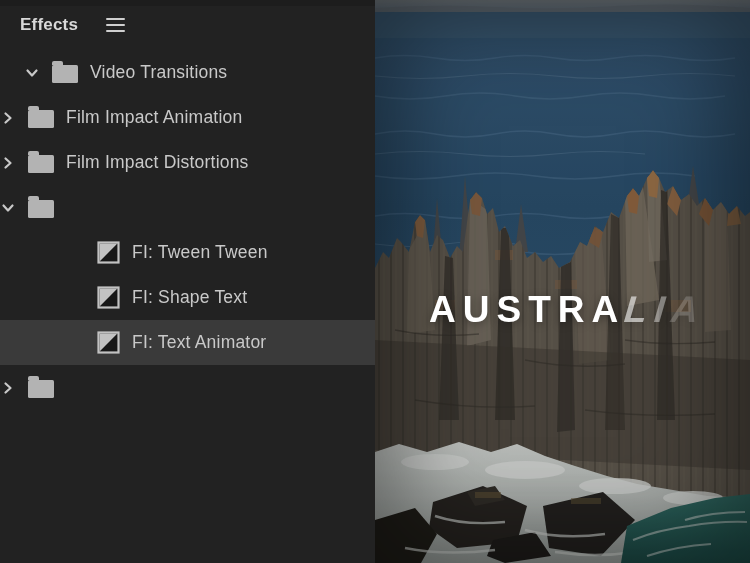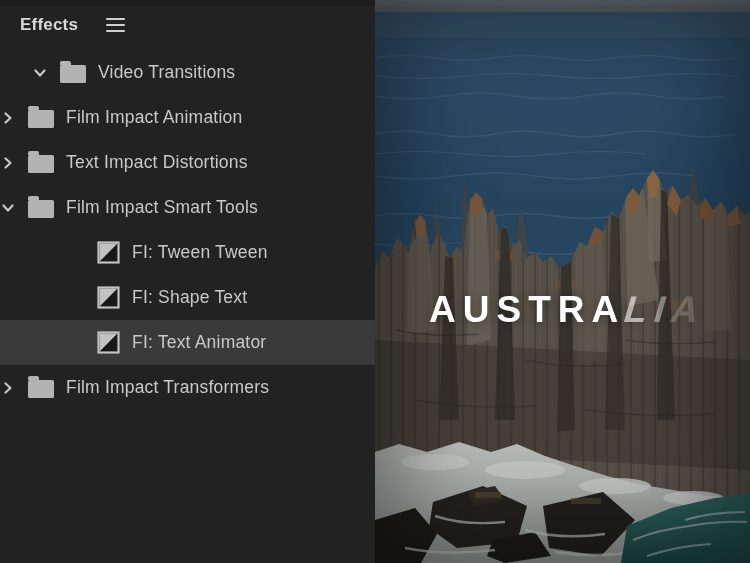--- a/index.html
+++ b/index.html
@@ -9,21 +9,21 @@
   
   .effects-panel{position:absolute;left:0;top:0;width:375px;height:429px;
     background:linear-gradient(#1d1d1d 0 6px,#222 6px);z-index:2;}
   .panel-header{height:50px;display:flex;align-items:center;padding-left:20px;}
   .panel-title{font-size:17px;font-weight:700;color:#d9d9d9;letter-spacing:.2px;}
   .hamburger{margin-left:28px;width:19px;display:flex;flex-direction:column;gap:4px;cursor:pointer;}
   .hamburger i{display:block;height:2px;background:#cfcfcf;border-radius:1px;}
 
   .tree{position:absolute;top:50px;left:0;right:0;}
   .row{height:45px;display:flex;align-items:center;gap:12px;cursor:default;}
-  .row.lvl1{padding-left:32px;text-align:right;}
+  .row.lvl1{padding-left:24px;text-align:right;}
   .row.lvl2{}
   .row.lvl3{padding-left:97px;}
   .row.selected{background:#3a3a3a;}
   .lbl{font-size:17.5px;color:#c9c9c9;letter-spacing:.2px;white-space:nowrap;}
 
   .chev{width:16px;height:16px;display:flex;align-items:center;justify-content:center;}
   .chev svg{display:block;}
 
   .folder{width:26px;height:18px;background:#b3b3b3;border-radius:1.5px;position:relative;margin-top:2px;}
   .folder::before{content:"";position:absolute;top:-4px;left:0;width:11px;height:4px;
@@ -83,31 +83,30 @@
         <span class="lbl">Film Impact Animation</span>
       </div>
 
       <div class="row lvl2">
         <span class="chev">
           <svg width="14" height="14" viewBox="0 0 14 14">
               <polyline points="4.5,2.5 9.5,7 4.5,11.5" fill="none" stroke="#c8c8c8" stroke-width="2.2" stroke-linecap="round" stroke-linejoin="round"></polyline>
             </svg>
         </span>
         <span class="folder"></span>
-        <span class="lbl">Text Impact Distortions</span>
+        <span class="lbl">Film Impact Distortions</span>
       </div>
 
       <div class="row lvl2">
         <span class="chev">
           <svg width="14" height="14" viewBox="0 0 14 14">
               <polyline points="2.5,4.5 7,9.5 11.5,4.5" fill="none" stroke="#c8c8c8" stroke-width="2.2" stroke-linecap="round" stroke-linejoin="round"></polyline>
             </svg>
         </span>
         <span class="folder"></span>
-        <span class="lbl">Film Impact Smart Tools</span>
       </div>
 
 
       <div class="row lvl3">
         <svg class="ticon" viewBox="0 0 23 23">
           <rect x="1.5" y="1.5" width="20" height="20" fill="#181818" stroke="#c2c2c2" stroke-width="2.2"></rect>
           <polygon points="2.6,2.6 20.4,2.6 2.6,20.4" fill="#c2c2c2"></polygon>
         </svg>
         <span class="lbl">FI: Tween Tween</span>
       </div>
@@ -128,21 +127,20 @@
         <span class="lbl">FI: Text Animator</span>
       </div>
 
       <div class="row lvl2">
         <span class="chev">
           <svg width="14" height="14" viewBox="0 0 14 14">
               <polyline points="4.5,2.5 9.5,7 4.5,11.5" fill="none" stroke="#c8c8c8" stroke-width="2.2" stroke-linecap="round" stroke-linejoin="round"></polyline>
             </svg>
         </span>
         <span class="folder"></span>
-        <span class="lbl">Film Impact Transformers</span>
       </div>
 
     </div>
   </div>
 
   <div class="preview">
     <svg width="375" height="563" viewBox="0 0 375 563">
       <defs>
         <linearGradient id="sky" x1="0" y1="0" x2="0" y2="1">
           <stop offset="0" stop-color="#848d92"></stop>

